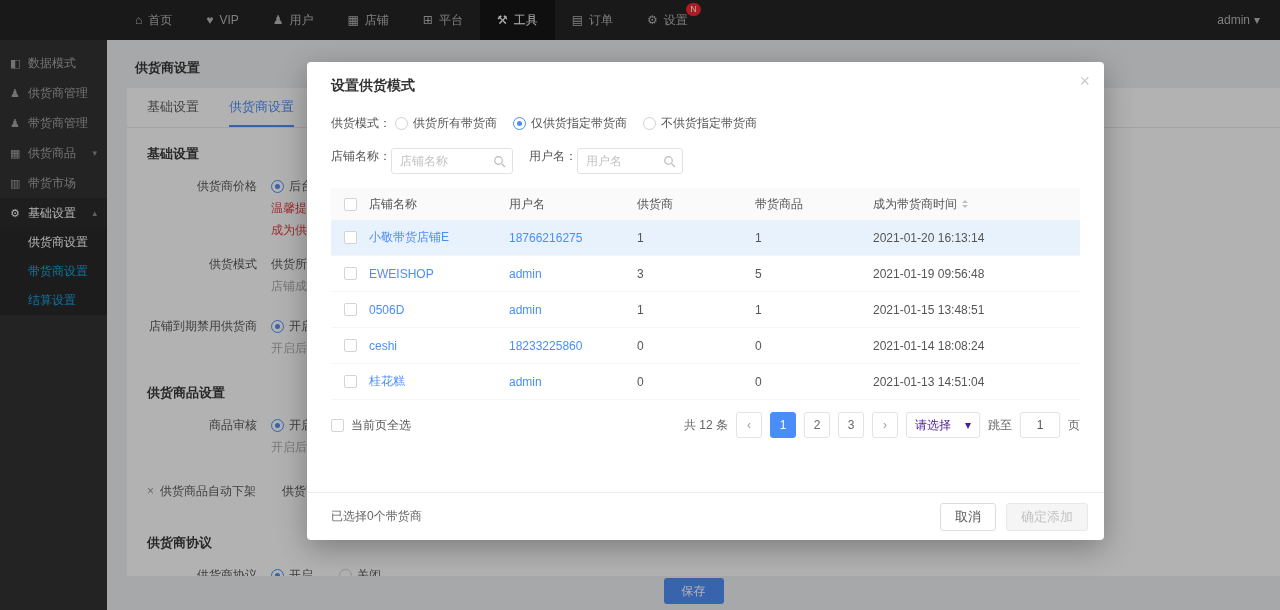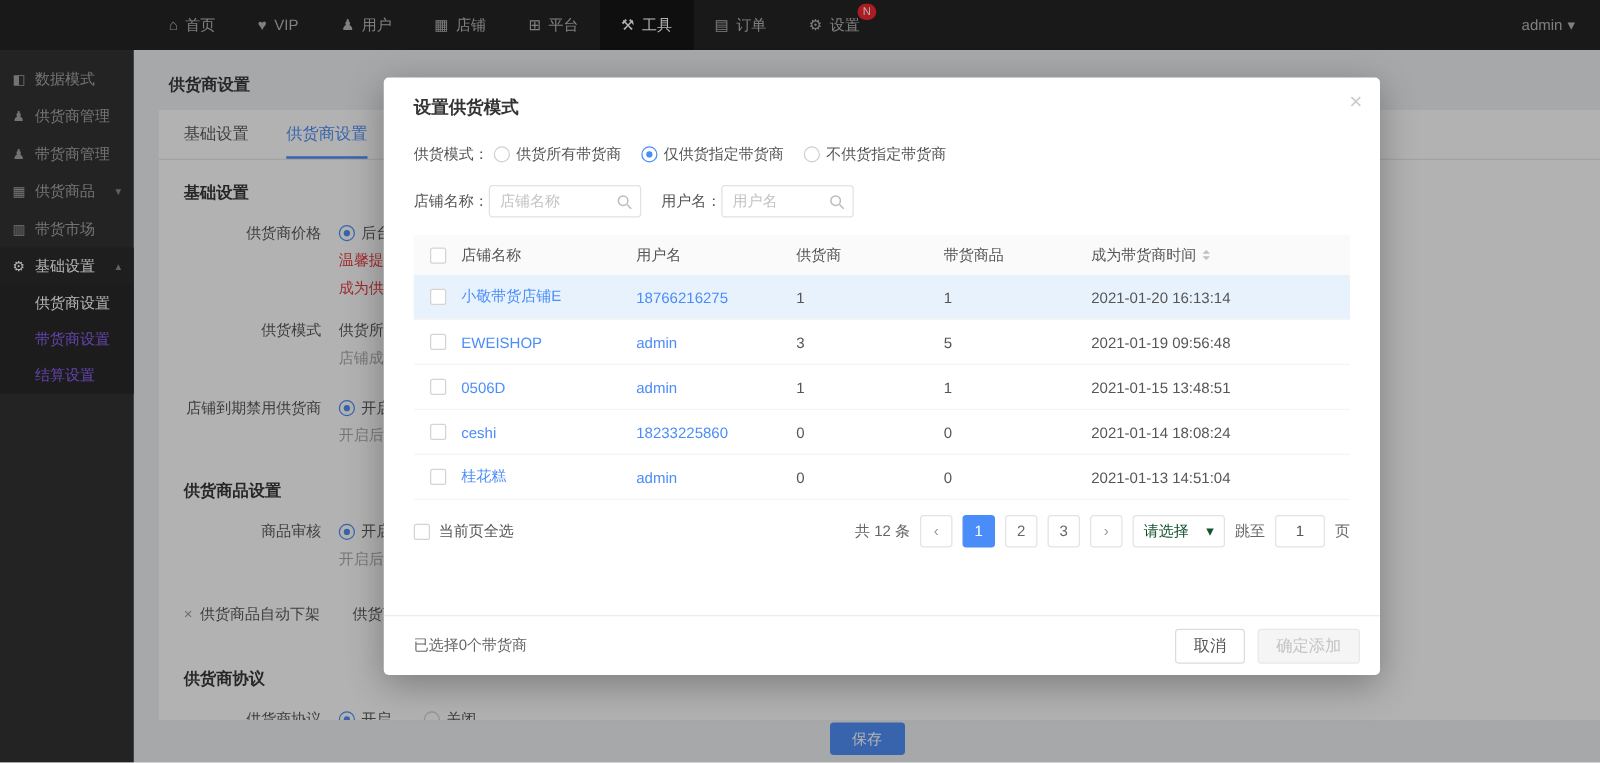--- a/index.html
+++ b/index.html
@@ -20,21 +20,21 @@
 
   
   .sidebar { position:absolute; top:40px; left:0; bottom:0; width:107px; background:#2d2d2d; z-index:10; padding-top:8px; }
   .side-item { display:flex; align-items:center; gap:6px; height:30px; padding:0 10px;
     color:#a3a3a3; cursor:pointer; white-space:nowrap; }
   .side-item .s-ico { font-size:11px; width:12px; }
   .side-item .caret { margin-left:auto; font-size:9px; color:#8a8a8a; }
   .side-item.active { color:#ffffff; background:#262626; }
   .side-sub { background:#232323; }
   .side-sub-item { height:29px; display:flex; align-items:center; padding-left:28px;
-    color:#8b5cf6; cursor:pointer; }
+    color:#0ea5e9; cursor:pointer; }
   .side-sub-item.active { color:#ffffff; }
 
   
   .main { position:absolute; top:40px; left:107px; right:0; bottom:0; background:#eef0f2; overflow:hidden; }
   .page-title { padding:19px 0 13px 28px; font-size:13px; font-weight:bold; color:#333; }
   .card { position:absolute; top:48px; left:20px; right:0; bottom:34px; background:#ffffff; overflow:hidden; }
   .tabs { display:flex; gap:30px; padding:0 20px; height:40px; align-items:stretch; border-bottom:1px solid #e9e9e9; }
   .tab { font-size:13px; color:#555; display:flex; align-items:center; cursor:pointer; border-bottom:2px solid transparent; }
   .tab.active { color:#4b8df8; border-bottom-color:#4b8df8; }
   .section-title { font-size:13px; font-weight:bold; color:#333; padding:17px 20px 6px; }
@@ -63,21 +63,21 @@
   
   .mask { position:absolute; inset:0; background:rgba(15,15,15,0.32); z-index:40; }
   .modal { position:absolute; left:307px; top:62px; width:797px; height:478px; background:#fff;
     border-radius:4px; box-shadow:0 8px 30px rgba(0,0,0,0.3); z-index:50; color:#555; }
   .m-head { padding:15px 24px 8px; font-size:14px; font-weight:bold; color:#333; }
   .m-close { position:absolute; top:10px; right:14px; font-size:18px; color:#ccc; cursor:pointer; line-height:1; }
   .m-mode { display:flex; align-items:center; padding:12px 24px 0; }
   .m-opt { display:flex; align-items:center; margin-right:16px; cursor:pointer; }
   .m-opt span.txt { margin-left:5px; }
   .m-help { padding:7px 24px 0 92px; color:#b3b3b3; }
-  .m-filter { display:flex; align-items:center; padding:16px 24px 0; }
+  .m-filter { display:flex; align-items:flex-start; padding:16px 24px 0; }
   .m-input { position:relative; width:122px; height:26px; border:1px solid #e2e2e2; border-radius:3px;
     display:flex; align-items:center; padding:0 22px 0 8px; background:#fff; }
   .m-input input { border:none; outline:none; width:100%; font-size:12px; color:#333; background:transparent; }
   .m-input input::placeholder { color:#c3c3c3; }
   .search-ico { position:absolute; right:6px; top:6px; }
 
   .m-table { margin:14px 24px 0; }
   .t-row { display:grid; grid-template-columns:38px 140px 128px 118px 118px 1fr;
     align-items:center; height:36px; border-bottom:1px solid #f5f5f5; color:#555; }
   .t-row.t-head { background:#fafafa; height:32px; border-bottom:none; color:#555; }
@@ -91,21 +91,21 @@
   .sorter .down { border-top-color:#bfbfbf; margin-top:1px; border-bottom-width:0; }
 
   .m-pagerow { display:flex; align-items:center; padding:12px 24px 0; }
   .pg-all { display:flex; align-items:center; gap:7px; cursor:pointer; }
   .pg-right { margin-left:auto; display:flex; align-items:center; gap:8px; color:#666; }
   .pg-btn { min-width:26px; height:26px; padding:0 6px; border:1px solid #e3e3e3; border-radius:3px;
     background:#fff; display:flex; align-items:center; justify-content:center; color:#666; cursor:pointer; }
   .pg-btn.active { background:#4b8df8; border-color:#4b8df8; color:#fff; }
   .pg-btn.arrow { color:#9a9a9a; }
   .pg-select { width:74px; height:26px; border:1px solid #e3e3e3; border-radius:3px; background:#fff;
-    display:flex; align-items:center; justify-content:space-between; padding:0 8px; color:#14532d; cursor:pointer; }
+    display:flex; align-items:center; justify-content:space-between; padding:0 8px; color:#4c1d95; cursor:pointer; }
   .pg-jump-input { width:40px; height:26px; border:1px solid #e3e3e3; border-radius:3px;
     text-align:center; color:#555; outline:none; font-size:12px; }
 
   .m-foot { position:absolute; left:0; right:0; bottom:0; height:48px; border-top:1px solid #ececec;
     display:flex; align-items:center; padding:0 16px 0 24px; color:#666; }
   .btn { height:28px; padding:0 14px; border-radius:3px; display:flex; align-items:center; font-size:13px; }
   .btn-cancel { margin-left:auto; background:#fff; border:1px solid #dcdcdc; color:#555; cursor:pointer; }
   .btn-confirm { margin-left:10px; background:#f5f5f5; border:1px solid #e8e8e8; color:#c3c3c3; cursor:not-allowed; }
 </style>
 </head>

